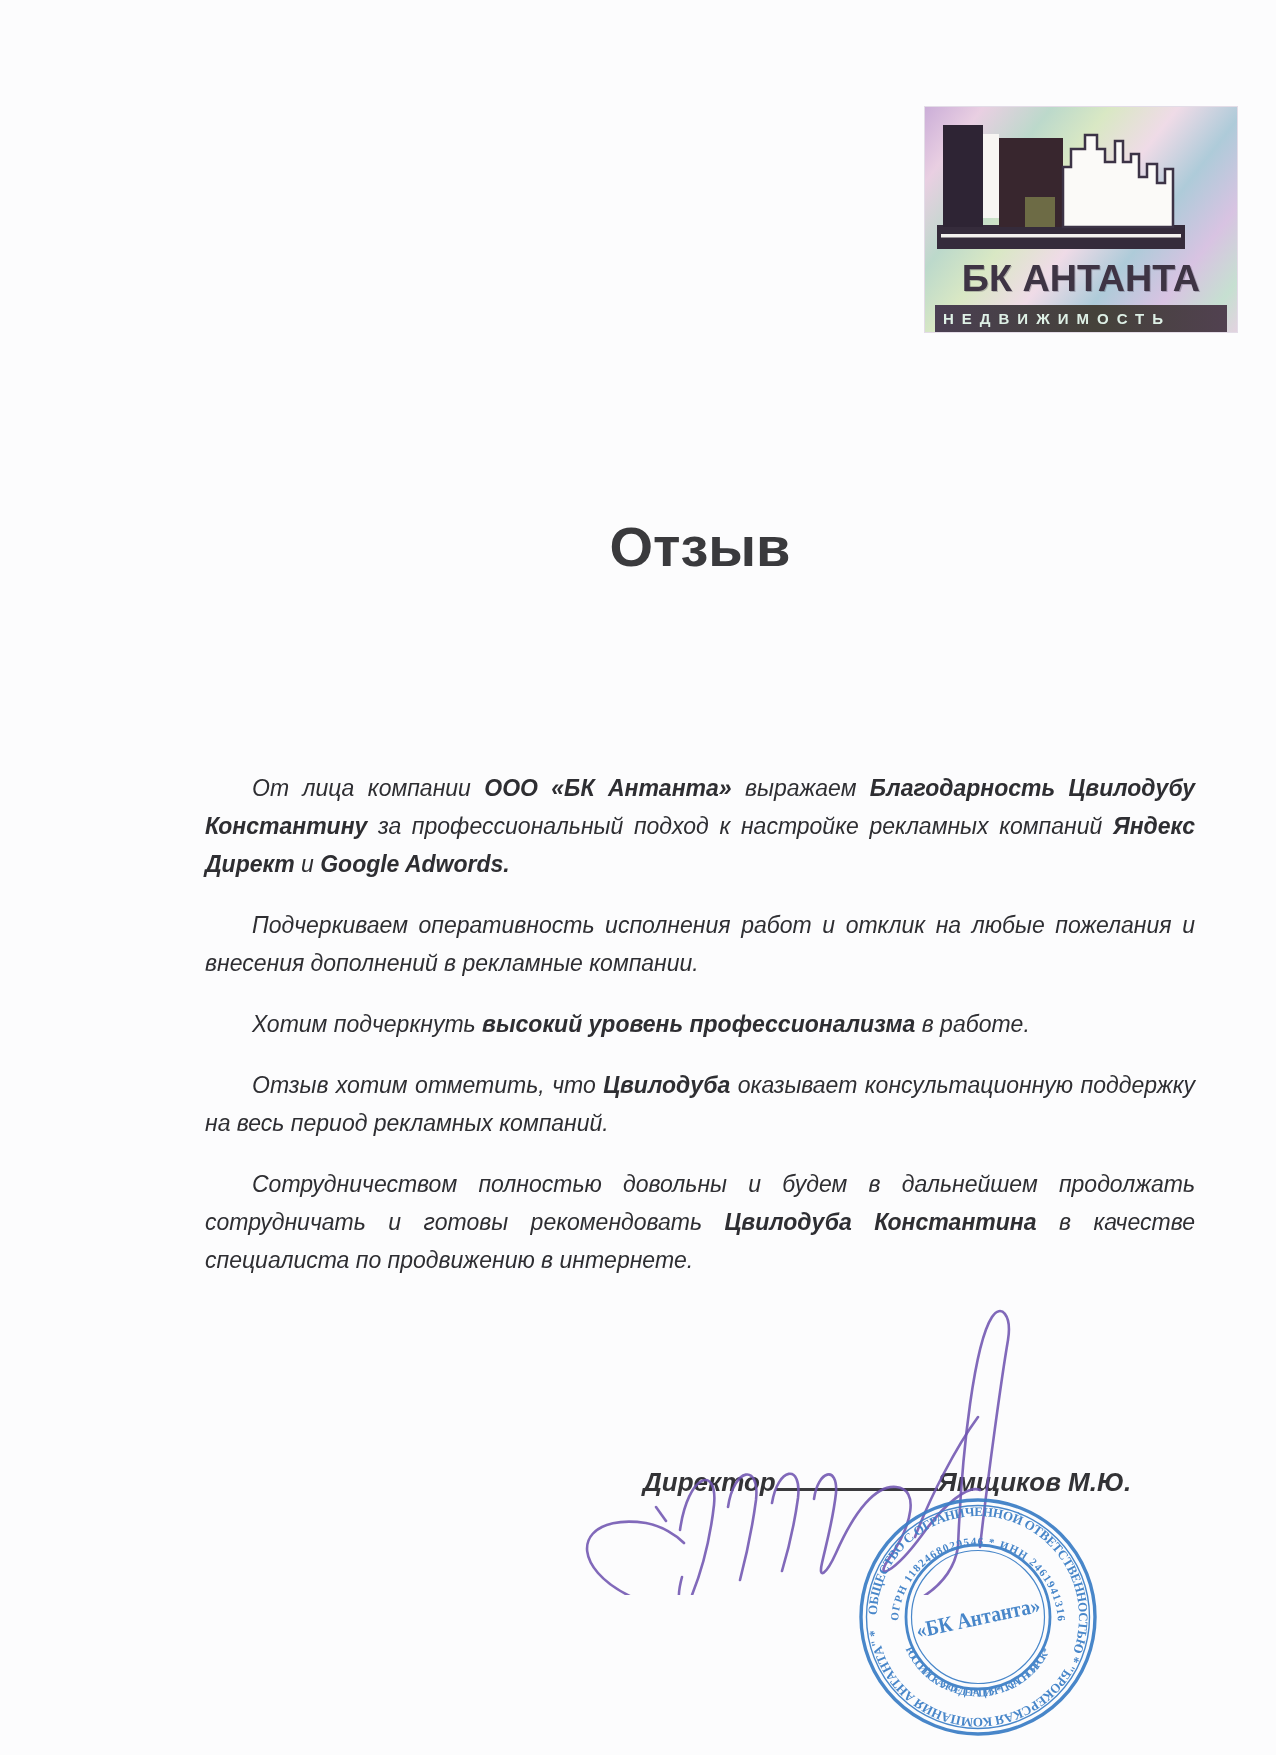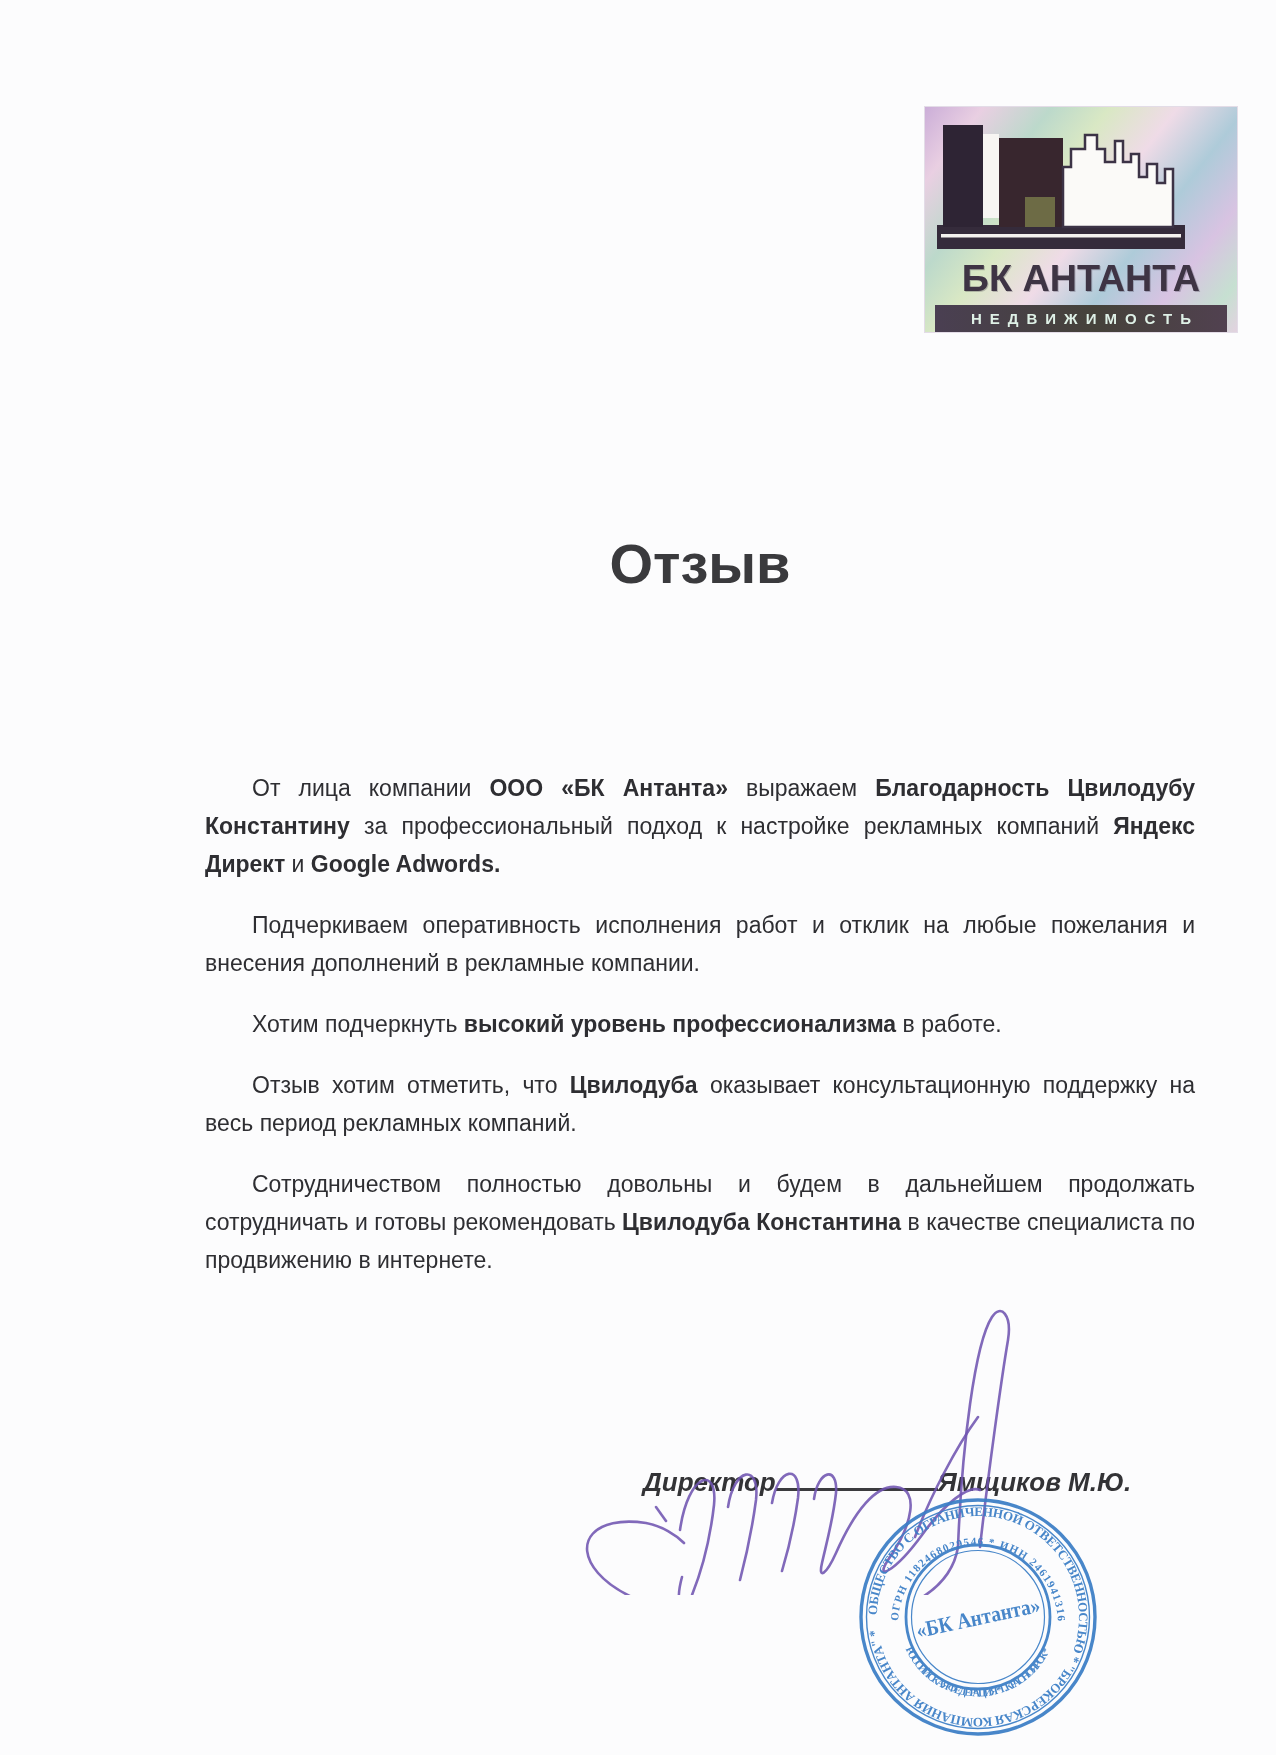--- a/index.html
+++ b/index.html
@@ -26,33 +26,34 @@
     position:absolute;left:0;top:150px;width:100%;height:46px;
     font-weight:700;font-size:37px;line-height:44px;text-align:center;
     color:#3e3444;letter-spacing:0px;transform:scaleX(1.02);
     text-shadow:1px 1px 0 rgba(40,30,50,.25);
     white-space:nowrap;
   }
   .logo-sub{
     position:absolute;left:10px;right:10px;top:198px;height:27px;
     background:linear-gradient(90deg,#4a3f52,#45423a 55%,#514150);
     color:#def0e6;font-weight:700;font-size:15px;line-height:27px;
-    text-align:center;letter-spacing:8px;text-indent:8px;white-space:nowrap;
+    letter-spacing:8px;text-indent:8px;white-space:nowrap;
   }
   
   .title{
-    position:absolute;left:205px;top:534px;width:990px;margin:0;
+    position:absolute;left:205px;top:517px;width:990px;margin:0;
     font-size:56px;line-height:60px;font-weight:700;color:#3a3a3d;
     text-align:center;
   }
   
   .bodytext{
     position:absolute;left:205px;top:769px;width:990px;
     font-size:23px;line-height:38px;color:#2e2e32;
     text-align:justify;
+    font-style:italic;
   }
   .bodytext p{margin:0 0 23px 0;text-indent:47px;}
   .bodytext .b{font-weight:700;}
   
   .sig-row{
     position:absolute;left:643px;top:1462px;height:36px;
     font-size:26px;line-height:34px;font-weight:700;color:#333336;
     white-space:nowrap;
     font-style:italic;
   }

